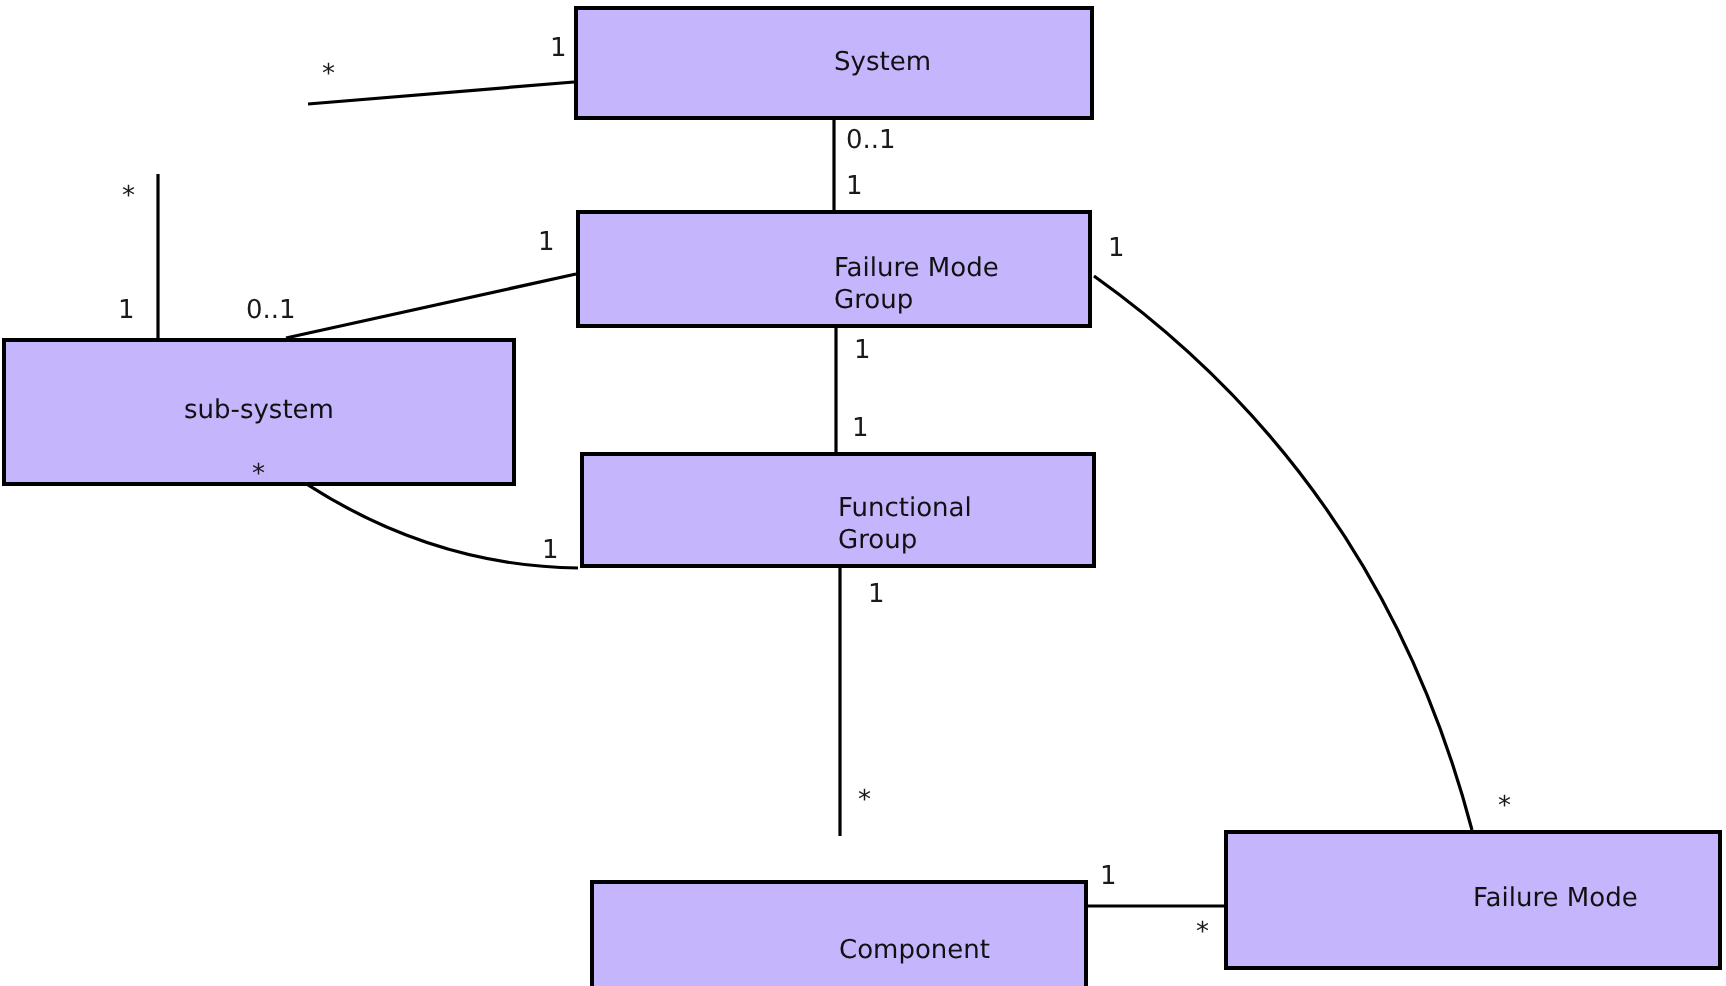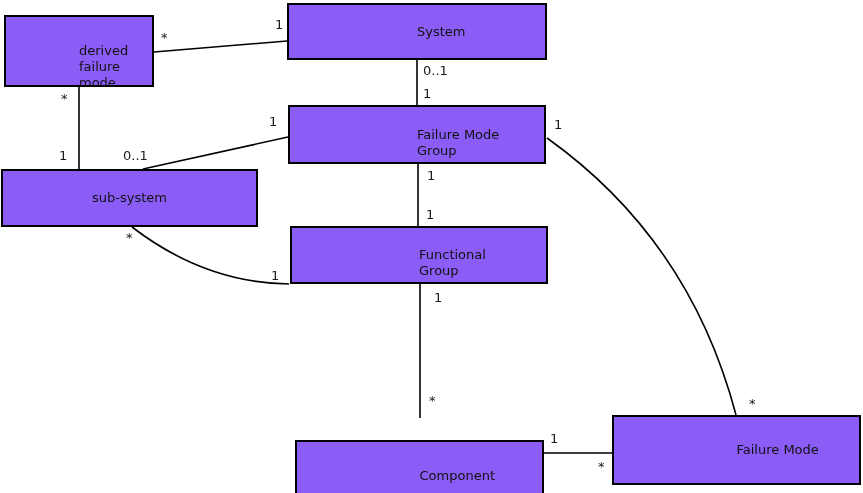--- a/index.html
+++ b/index.html
@@ -18,21 +18,21 @@
   }
   #edge-layer {
     position: absolute;
     left: 0;
     top: 0;
     width: 863px;
     height: 493px;
   }
   .node {
     position: absolute;
-    background: #8b5cf6;
+    background: #c4b5fd;
     border: 2px solid #000000;
     box-sizing: border-box;
     font-size: 13px;
     line-height: 16px;
   }
   
   .node-label {
     position: absolute;
     left: 50%;
     top: 50%;
@@ -64,36 +64,31 @@
     <path d="M79 87 L79 169" stroke="#000" stroke-width="1.6" fill="none"></path>
     <path d="M417 60 L417 105" stroke="#000" stroke-width="1.6" fill="none"></path>
     <path d="M143 169 L288 137" stroke="#000" stroke-width="1.6" fill="none"></path>
     <path d="M418 164 L418 226" stroke="#000" stroke-width="1.6" fill="none"></path>
     <path d="M132 227 Q205 283 289 284" stroke="#000" stroke-width="1.6" fill="none"></path>
     <path d="M420 284 L420 418" stroke="#000" stroke-width="1.6" fill="none"></path>
     <path d="M544 453 L612 453" stroke="#000" stroke-width="1.6" fill="none"></path>
     <path d="M547 138 Q690 240 736 415" stroke="#000" stroke-width="1.6" fill="none"></path>
   </svg>
 
-  <div class="node" style="left:4px; top:15px; width:150px; height:72px;">
-    <div class="node-label">derived
-failure
-mode</div>
-  </div>
 
   <div class="node" style="left:287px; top:3px; width:260px; height:57px;">
     <div class="node-label">System</div>
   </div>
 
   <div class="node" style="left:288px; top:105px; width:258px; height:59px;">
     <div class="node-label">Failure Mode
 Group</div>
   </div>
 
-  <div class="node" style="left:1px; top:169px; width:257px; height:58px;">
+  <div class="node" style="left:1px; top:169px; width:257px; height:74px;">
     <div class="node-label centered">sub-system</div>
   </div>
 
   <div class="node" style="left:290px; top:226px; width:258px; height:58px;padding-left:24px;">
     <div class="node-label">Functional
 Group</div>
   </div>
 
   <div class="node" style="left:295px; top:440px; width:249px; height:72px;">
     <div class="node-label">Component</div>

